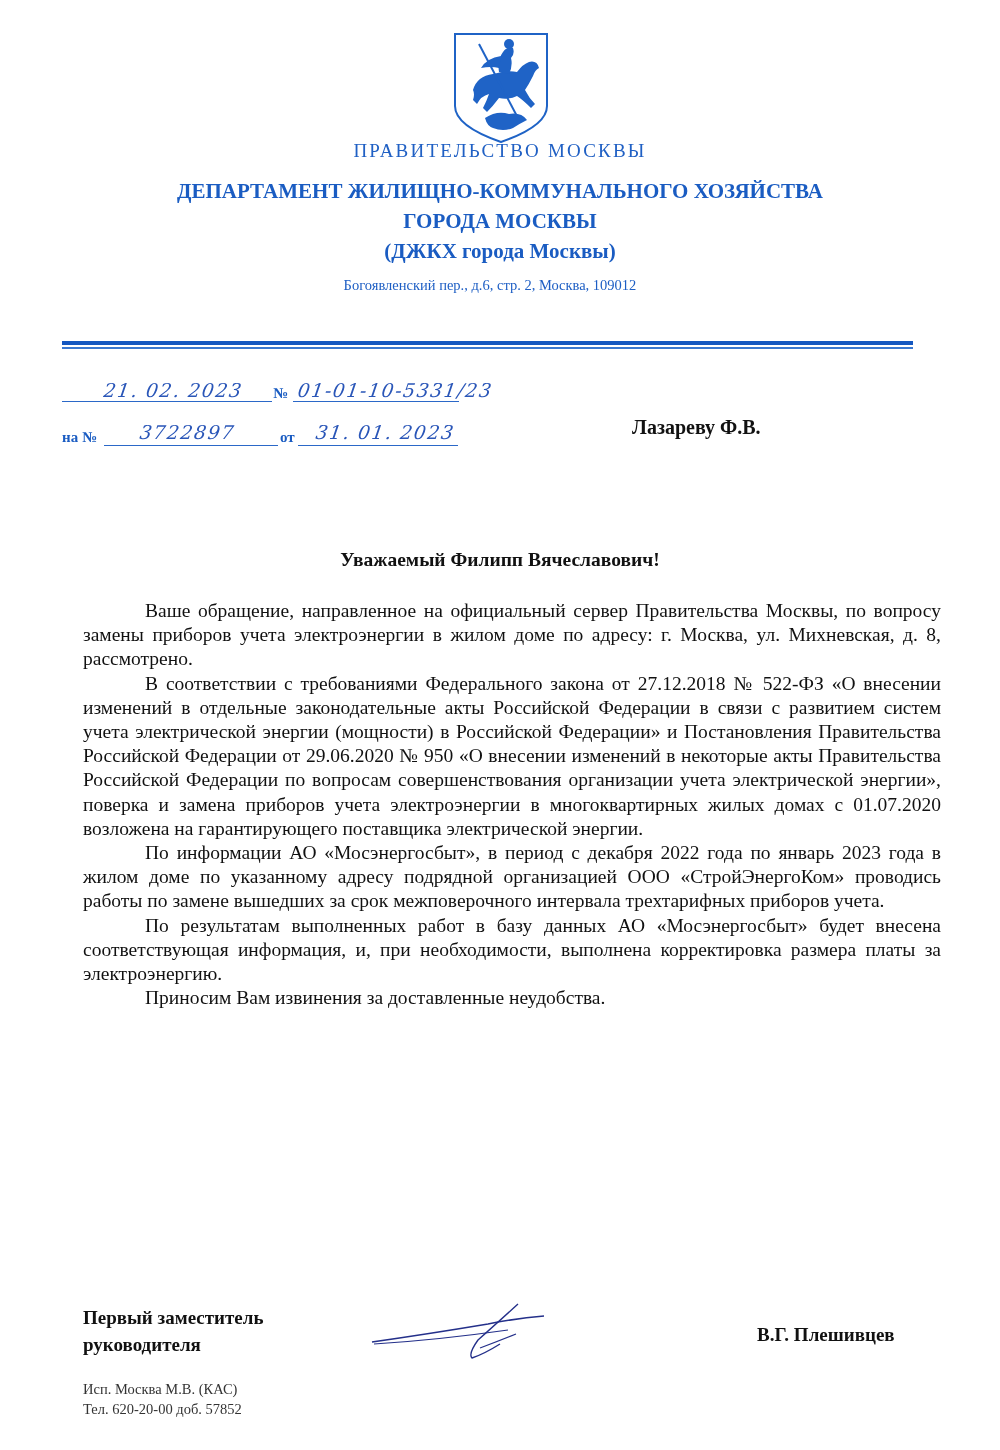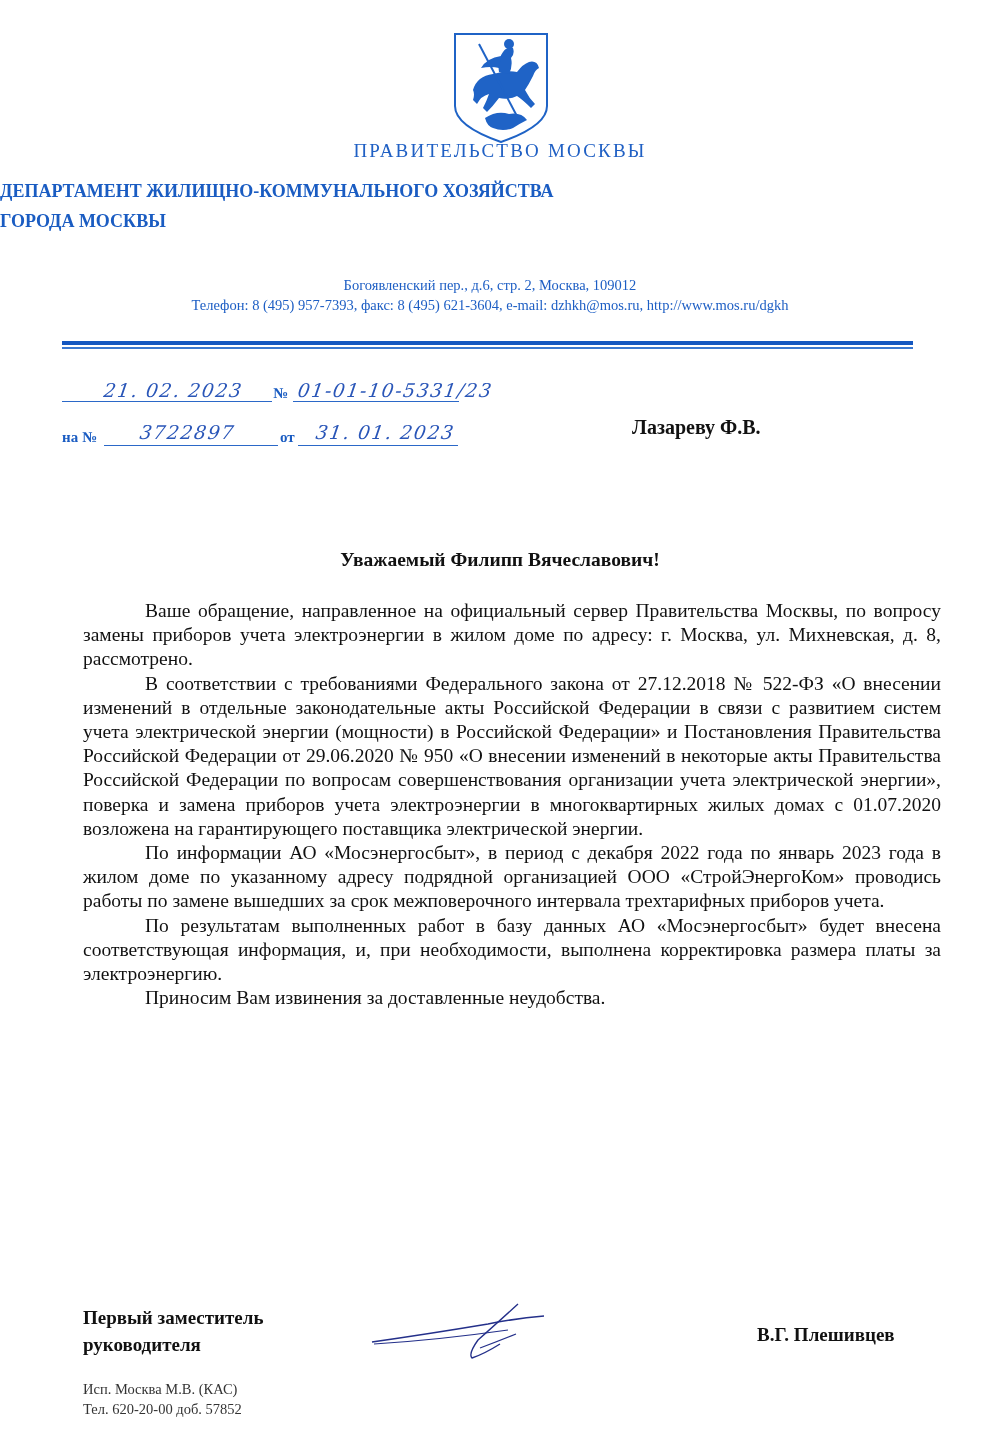--- a/index.html
+++ b/index.html
@@ -3,21 +3,21 @@
   <meta charset="utf-8">
   <style>
     html, body { margin: 0; padding: 0; background: #ffffff; }
     body { width: 1000px; height: 1450px; position: relative; overflow: hidden; color: #111; }
     .serif { font-family: "Liberation Serif", "DejaVu Serif", serif; }
     .abs { position: absolute; }
 
     #emblem { left: 447px; top: 28px; width: 108px; height: 118px; }
 
     #gov-title { left: 0; width: 1000px; top: 140px; text-align: center; font-size: 19px; letter-spacing: 2.2px; color: #2060c4; }
-    #dept-title { left: 0; width: 1000px; top: 176px; font-size: 18px; font-weight: bold; line-height: 30px; color: #1a5cc2; }
+    #dept-title { left: 0; width: 1000px; top: 176px; text-align: center; font-size: 21px; font-weight: bold; line-height: 30px; color: #1a5cc2; }
     #dept-title div { white-space: nowrap; }
 
     #address-block { left: 0; width: 980px; top: 276px; text-align: center; font-size: 14.5px; line-height: 19.5px; color: #1d5ec4; }
     #address-block div { white-space: nowrap; }
 
     #divider { left: 62px; top: 341px; width: 851px; }
     #divider .thick { height: 4px; background: #1457c0; }
     #divider .gap { height: 2px; background: #ffffff; }
     #divider .thin { height: 1.5px; background: #3a78d0; }
 
@@ -53,24 +53,24 @@
 
   <line x1="32" y1="16" x2="72" y2="92" stroke="#1f63c6" stroke-width="2"></line>
 
   <path d="M38 90 Q50 82 62 86 Q74 84 80 92 Q72 96 66 100 Q56 104 46 100 Q40 98 38 90 Z" fill="#1f63c6"></path>
 </svg>
 
 <div id="gov-title" class="abs serif">ПРАВИТЕЛЬСТВО МОСКВЫ</div>
 <div id="dept-title" class="abs serif">
   <div>ДЕПАРТАМЕНТ ЖИЛИЩНО-КОММУНАЛЬНОГО ХОЗЯЙСТВА</div>
   <div>ГОРОДА МОСКВЫ</div>
+  <div>(ДЖКХ города Москвы)</div>
 </div>
 <div id="address-block" class="abs serif">
   <div>Богоявленский пер., д.6, стр. 2, Москва, 109012</div>
-  <div>Телефон: 8 (495) 957-7393, факс: 8 (495) 621-3604, e-mail: dzhkh@mos.ru, http://www.mos.ru/dgkh</div>
 </div>
 
 <div id="divider" class="abs">
   <div class="thick"></div>
     <div class="gap"></div>
     <div class="thin"></div>
 </div>
 
 <div>
   <div class="reg-line" style="left:62px; top:401px; width:210px;"></div>

